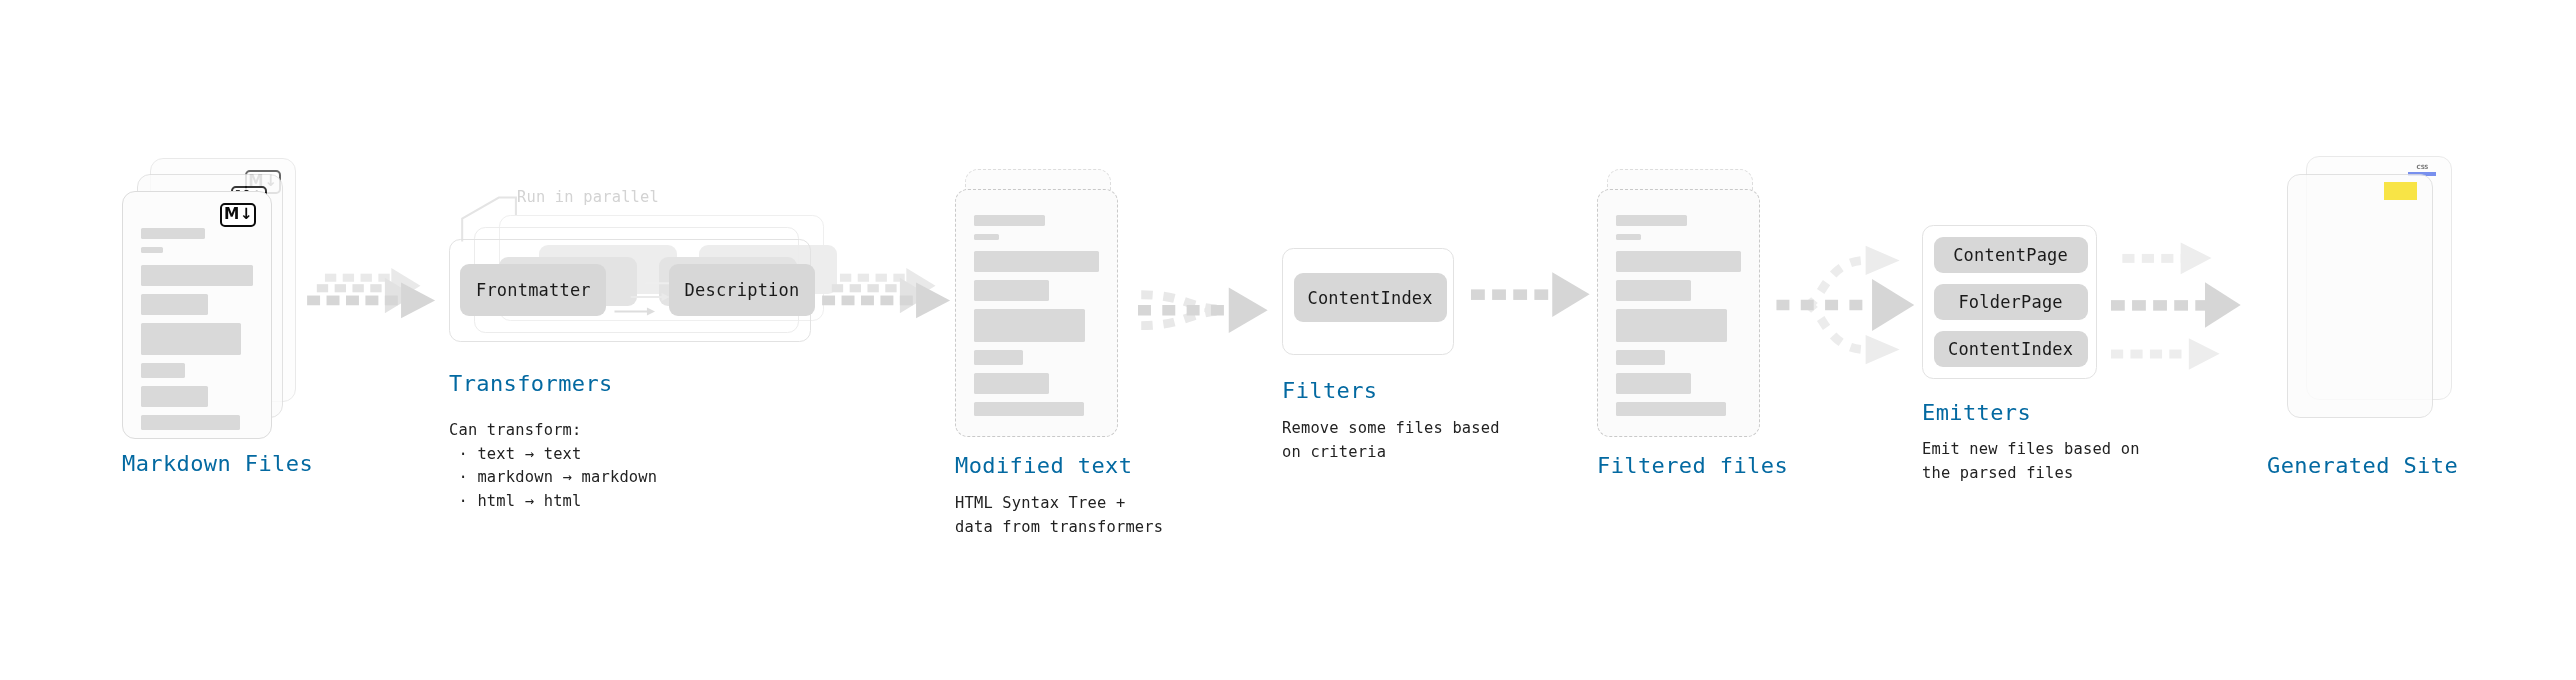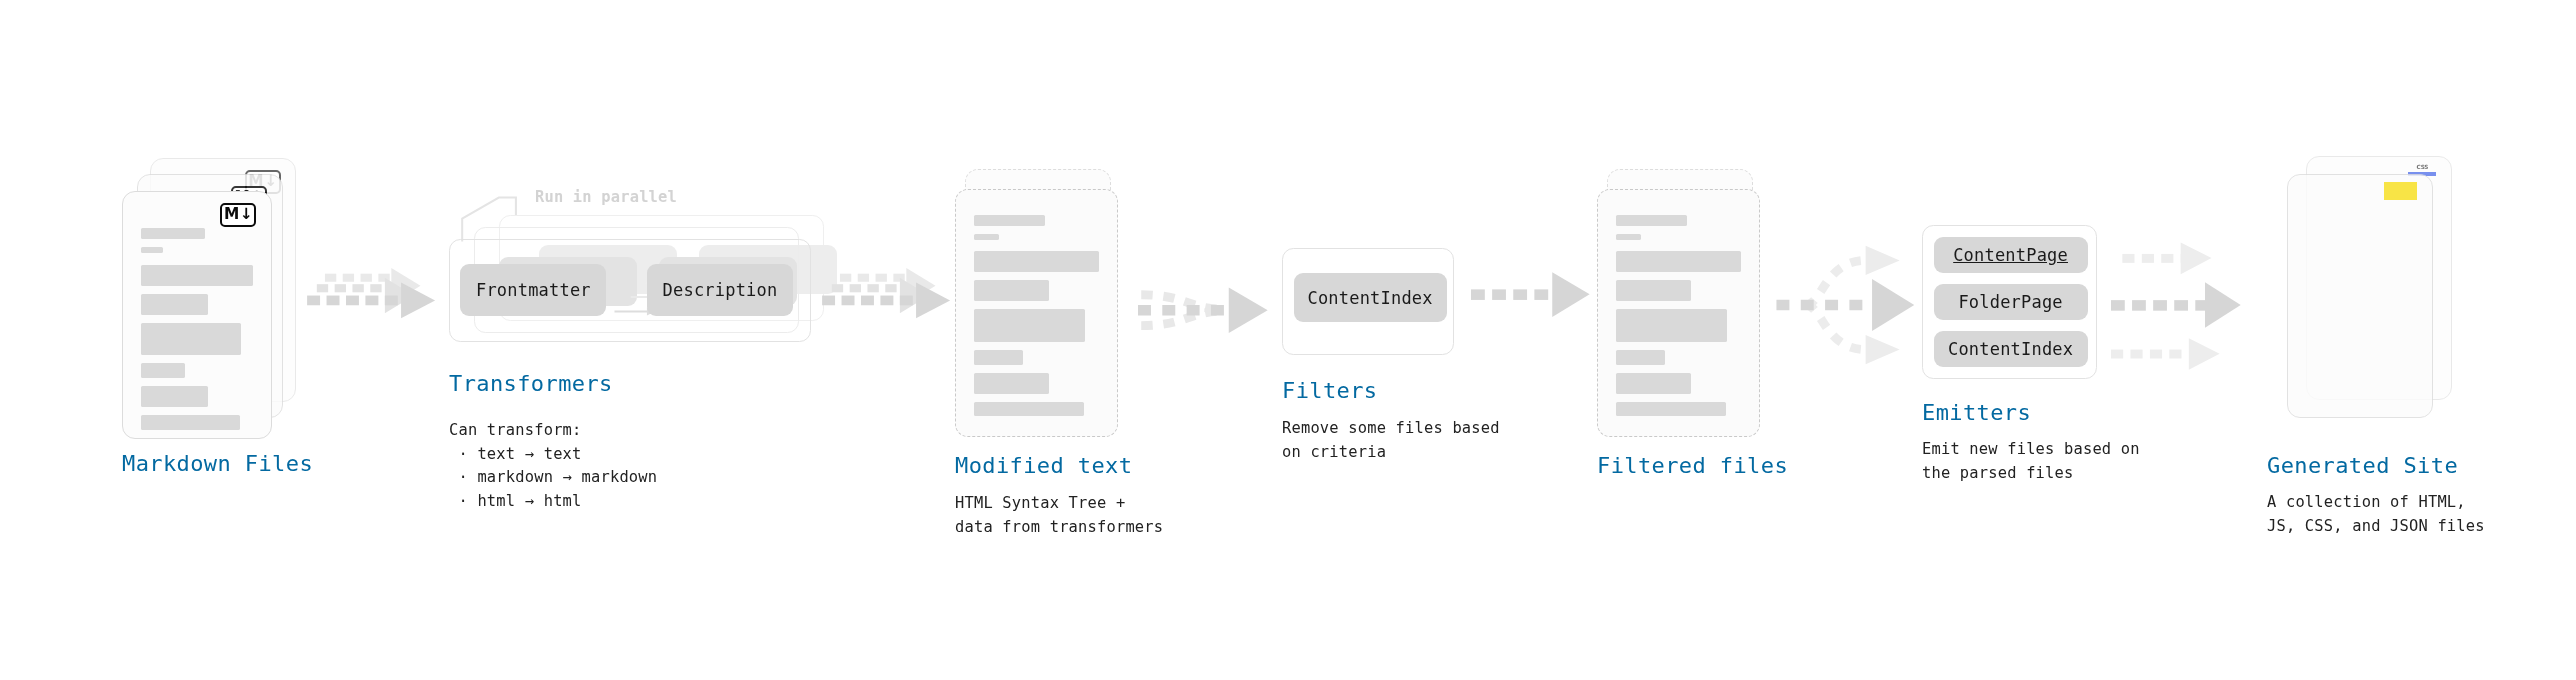--- a/index.html
+++ b/index.html
@@ -231,21 +231,21 @@
       <polygon points="116,18 158,40 116,62"></polygon>
     </g>
   </svg>
 
   <div class="stage" style="left:449px; top:191px; width:423px;">
 
     <svg class="ov" style="left:0px; top:0px;" width="98" height="57" viewBox="0 0 120 70">
       <path d="M 16 62 L 16 34 L 61 8 L 82 8 L 82 30" fill="none" stroke="#e4e4e4" stroke-width="2.5"></path>
     </svg>
 
-    <div class="run-label" style="left:86px; top:-3.3px;font-weight:bold;">Run in parallel</div>
+    <div class="run-label" style="left:68px; top:-3.3px;">Run in parallel</div>
 
     <div class="proc-box" style="left:50px; top:23.6px; width:325px; height:106px; border-color:#efefef;">
       <div class="chip ghost2" style="left:39px; top:29px; width:138px; height:49px;"></div>
       <div class="chip ghost2" style="left:199px; top:29px; width:138px; height:49px;"></div>
     </div>
 
     <div class="proc-box" style="left:25px; top:36px; width:325px; height:106px; border-color:#ececec;">
       <div class="chip ghost1" style="left:23.6px; top:29px; width:138px; height:49px;"></div>
       <div class="chip ghost1" style="left:184px; top:29px; width:138px; height:49px;"></div>
     </div>
@@ -262,21 +262,21 @@
         <line x1="28" y1="22" x2="72" y2="22"></line>
       </g>
       <polygon points="66,17 76,22 66,27" fill="#eaeaea"></polygon>
       <g stroke="#dddddd" stroke-width="2.5" fill="none">
         <line x1="8" y1="40" x2="54" y2="40"></line>
       </g>
       <polygon points="48,35 58,40 48,45" fill="#dddddd"></polygon>
     </svg>
 
     <div class="chip" style="left:11.4px; top:73px; width:146px; height:52px;">Frontmatter</div>
-    <div class="chip" style="left:198px; top:73px; width:146px; height:52px;">Description</div>
+    <div class="chip" style="left:220px; top:73px; width:146px; height:52px;">Description</div>
 
     <div class="stage-title" style="position:absolute; left:0px; top:180px;">Transformers</div>
 
     <div class="stage-sub" style="position:absolute; left:0px; top:228px;">Can transform:
  · text → text
  · markdown → markdown
  · html → html</div>
   </div>
 
   <svg class="ov" style="left:822px; top:268px;" width="146" height="81" viewBox="0 0 180 100">
@@ -394,21 +394,21 @@
 
     <g stroke="#d6d6d6" stroke-width="13" fill="none" stroke-dasharray="16 14" stroke-linecap="butt">
       <path d="M 0 95 L 118 95"></path>
     </g>
     <polygon points="118,63 170,95 118,127" fill="#d6d6d6"></polygon>
   </svg>
 
   <div class="stage" style="left:1922px; top:225px; width:276px;">
 
     <div class="proc-box" style="left:0px; top:0px; width:175px; height:154px;">
-      <div class="chip" style="left:10.6px; top:10.6px; width:154px; height:36px;text-decoration:underline;">ContentPage</div>
+      <div class="chip" style="left:10.6px; top:10.6px; width:154px; height:36px;">ContentPage</div>
       <div class="chip" style="left:10.6px; top:58px; width:154px; height:36px;">FolderPage</div>
       <div class="chip" style="left:10.6px; top:105px; width:154px; height:36px;">ContentIndex</div>
     </div>
 
     <div class="stage-title" style="position:absolute; left:0px; top:175px;">Emitters</div>
 
     <div class="stage-sub" style="position:absolute; left:0px; top:213px;">Emit new files based on
 the parsed files</div>
   </div>
 
@@ -453,18 +453,16 @@
       <div class="doc back1" style="left:19.5px; top:18px; width:146px; height:244px;">
         <div class="badge" style="top:6.5px;">
           <div class="js-badge"></div>
         </div>
       </div>
 
     </div>
 
     <div class="stage-title" style="position:absolute; left:0px; top:297px;text-align:center;">Generated Site</div>
 
-    <div class="stage-sub" style="position:absolute; left:0px; top:335px;">A collection of HTML,
-JS, CSS, and JSON files</div>
   </div>
 
 </div>
 
 
 </body></html>

